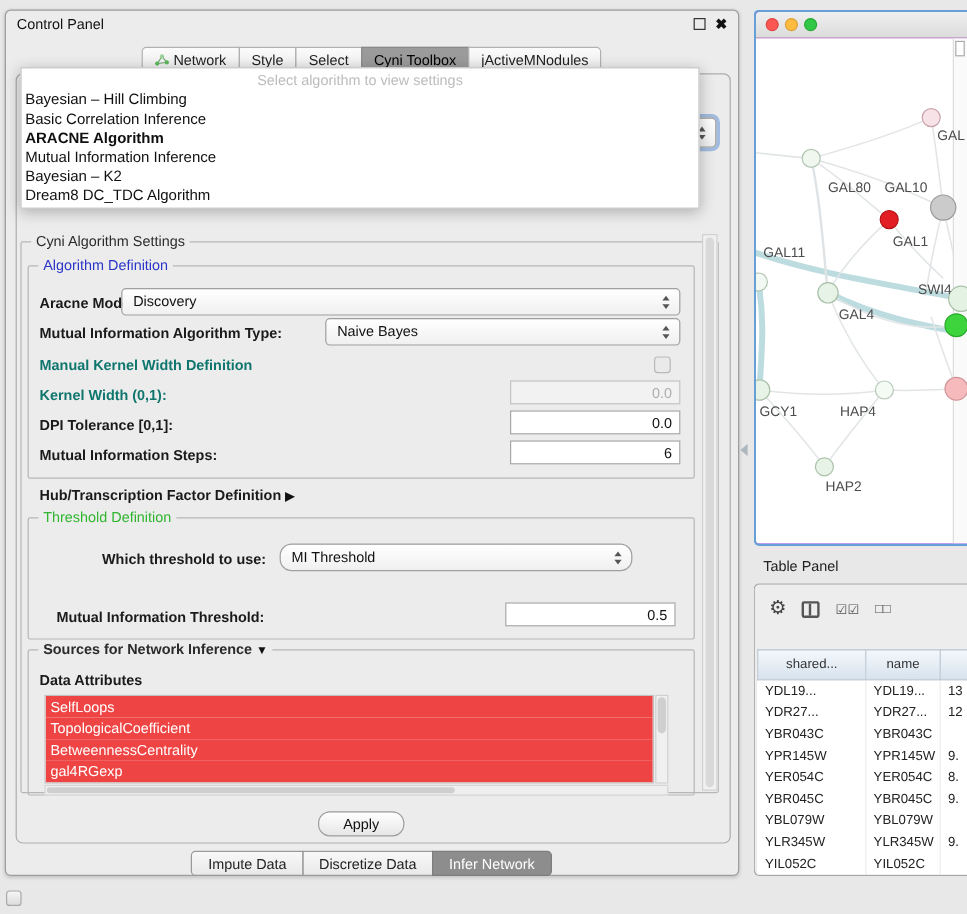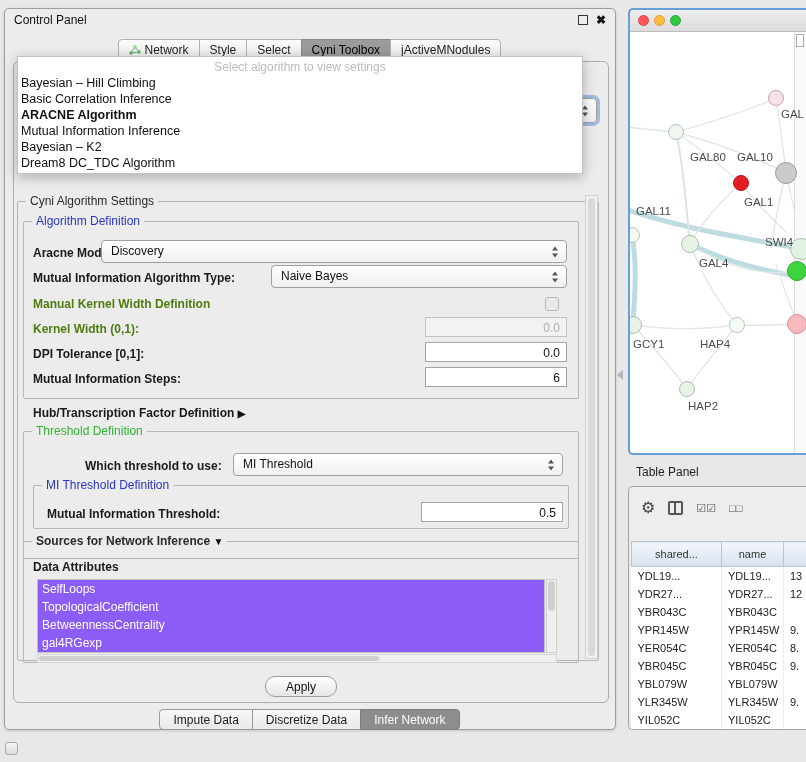--- a/index.html
+++ b/index.html
@@ -22,36 +22,36 @@
   .tab-ic{display:inline-flex;}
   
   #content-frame{position:absolute;left:8px;top:52px;width:596px;height:642px;border:1px solid #adadad;border-radius:6px;box-sizing:border-box;background:#ececec;}
   
   .group{position:absolute;border:1px solid #b6b6b6;border-radius:2px;box-sizing:border-box;}
   .group-title{position:absolute;top:-8px;left:8px;background:#ececec;padding:0 4px;font-size:12px;white-space:nowrap;}
   .t-blue{color:#2a35c8;}
   .t-green{color:#2fb52f;}
   .t-dark{color:#2b2b2b;text-align:right;}
   .field-label{position:absolute;font-size:12px;font-weight:bold;color:#1a1a1a;white-space:nowrap;}
-  .disabled-label{color:#4d7c0f;}
+  .disabled-label{color:#0f766e;}
   
   .combo{position:absolute;height:23px;box-sizing:border-box;border:1px solid #a0a0a0;border-radius:4px;
     background:linear-gradient(#ffffff,#f0f0f0);font-size:12px;color:#111;line-height:21px;padding-left:9px;}
   .arrows{position:absolute;right:7px;top:50%;transform:translateY(-50%);width:7px;height:11px;}
   .arrows::before{content:"";position:absolute;top:0;left:0;border-left:3.5px solid transparent;border-right:3.5px solid transparent;border-bottom:4px solid #555;}
   .arrows::after{content:"";position:absolute;bottom:0;left:0;border-left:3.5px solid transparent;border-right:3.5px solid transparent;border-top:4px solid #555;}
   
   .tfield{position:absolute;height:20px;box-sizing:border-box;border:1px solid #a6a6a6;background:#fff;
     font-size:12px;color:#111;text-align:right;padding:3px 6px 0 4px;}
   .tfield.disabled{background:#f2f2f2;color:#aeaeae;border-color:#c2c2c2;}
   .cbox{position:absolute;width:14px;height:14px;border:1px solid #b9b9b9;border-radius:3px;background:#eaeaea;box-sizing:border-box;}
   .tri{font-size:10px;color:#111;}
   
   #attr-list{position:absolute;left:32px;top:570px;width:508px;height:74px;background:#fff;border:1px solid #c0c0c0;box-sizing:border-box;overflow:hidden;}
-  .attr-item{height:18px;line-height:18px;background:#8b5cf6;color:#fff;font-size:12px;padding-left:4px;}
+  .attr-item{height:18px;line-height:18px;background:#ef4444;color:#fff;font-size:12px;padding-left:4px;}
   .sb-v{position:absolute;background:#f0f0f0;border:1px solid #d0d0d0;box-sizing:border-box;}
   .sb-h{position:absolute;background:#efefef;border:1px solid #d5d5d5;box-sizing:border-box;}
   .sb-thumb{position:absolute;background:#cfcfcf;border-radius:4px;}
   
   .push-btn{position:absolute;border:1px solid #9d9d9d;border-radius:10px;background:linear-gradient(#ffffff,#e6e6e6);
     font-size:12px;color:#111;text-align:center;line-height:20px;box-sizing:border-box;}
   #bottom-tab-bar{position:absolute;left:0;top:700px;width:100%;display:flex;justify-content:center;}
   .btab{height:21px;box-sizing:border-box;padding:3px 13px;border:1px solid #9a9a9a;margin-left:-1px;
     background:linear-gradient(#f8f8f8,#e9e9e9);font-size:12px;color:#222;}
   .btab:first-child{border-radius:4px 0 0 4px;}
@@ -170,33 +170,30 @@
     <div class="tfield" style="left:420px;top:333px;width:142px;">0.0</div>
 
     <span class="field-label" style="left:28px;top:363px;">Mutual Information Steps:</span>
     <div class="tfield" style="left:420px;top:358px;width:142px;">6</div>
 
     <span class="field-label" style="left:28px;top:397px;">
       <span>Hub/Transcription Factor Definition</span>
       <span class="tri">▶</span>
     </span>
 
-    <div class="group" style="left:18px;top:422px;width:556px;height:128px;">
+    <div class="group" style="left:18px;top:422px;width:556px;height:102px;">
       <span class="group-title t-green">Threshold Definition</span>
     </div>
 
     <span class="field-label" style="left:80px;top:450px;">Which threshold to use:</span>
-    <div class="combo" style="left:228px;top:444px;width:330px;">
+    <div class="combo" style="left:228px;top:444px;width:294px;border-radius:10px;">
       <span>MI Threshold</span>
       <span class="arrows"></span>
     </div>
 
-    <div class="group" style="left:28px;top:476px;width:536px;height:44px;">
-      <span class="group-title t-blue">MI Threshold Definition</span>
-    </div>
     <span class="field-label" style="left:42px;top:498px;">Mutual Information Threshold:</span>
     <div class="tfield" style="left:416px;top:493px;width:142px;">0.5</div>
 
     <div class="group" style="left:18px;top:532px;width:556px;height:122px;">
       <span class="group-title t-dark">
         <span style="font-weight:bold;">Sources for Network Inference</span>
         <span class="tri">▼</span>
       </span>
     </div>
     <span class="field-label" style="left:28px;top:551px;">Data Attributes</span>

